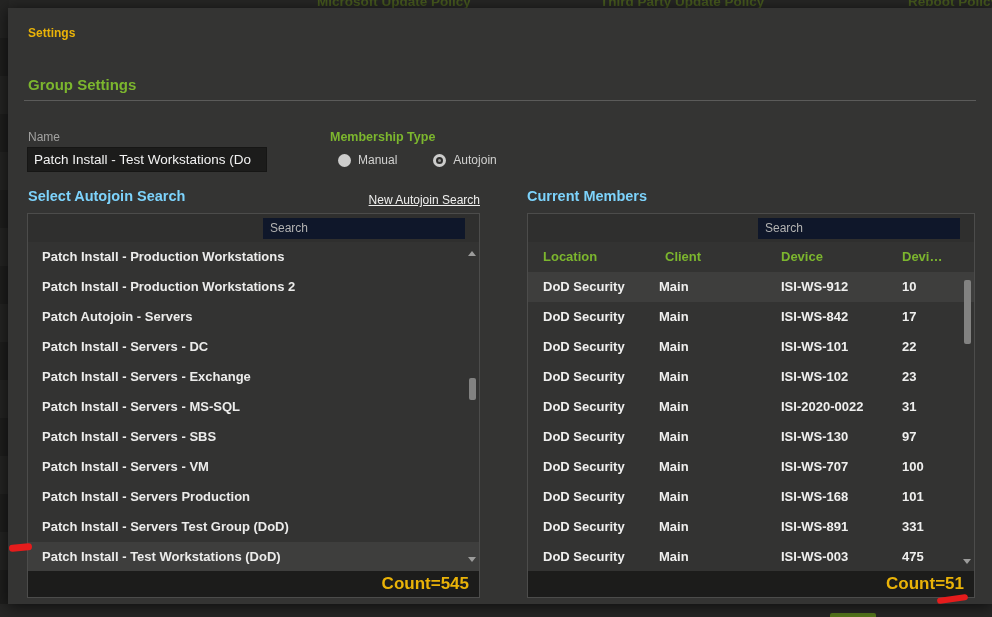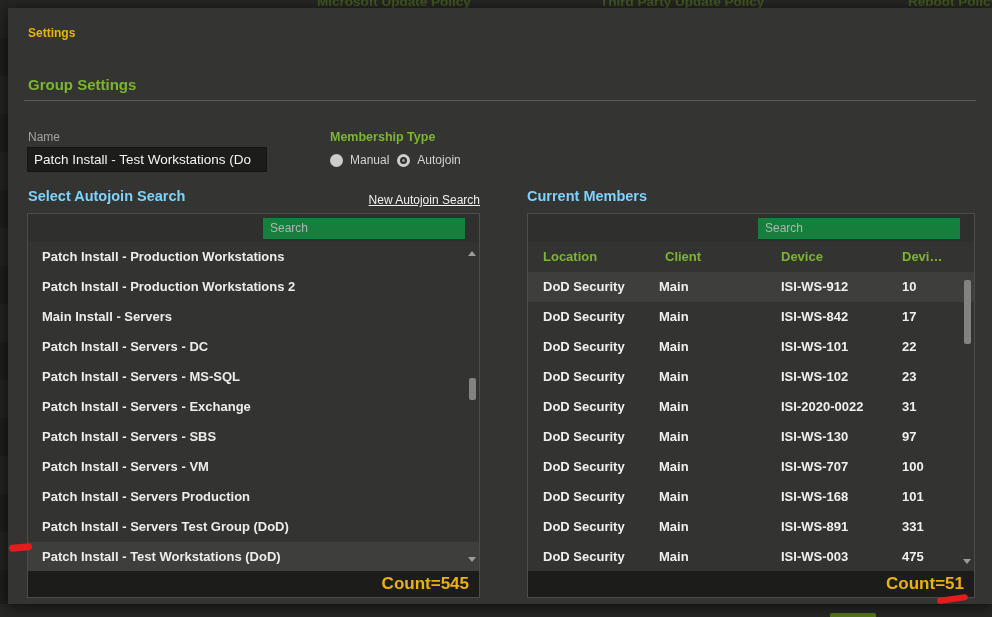--- a/index.html
+++ b/index.html
@@ -19,41 +19,41 @@
     box-shadow:0 2px 14px rgba(0,0,0,.65); z-index:2; }
   .modal-title { position:absolute; left:20px; top:18px; font-size:12px; font-weight:700; color:#eab308; }
   .section-title { position:absolute; left:20px; top:68px; font-size:15px; font-weight:700; color:#7cb62e; }
   .divider { position:absolute; left:16px; top:92px; width:952px; height:1px; background:#5b5b5a; }
 
   .field-label { position:absolute; left:20px; top:122px; font-size:12px; color:#a2a2a1; }
   .name-input { position:absolute; left:19px; top:139px; width:240px; height:25px; background:#1c1c1b;
     border:1px solid #161615; color:#f3f3f3; font-size:13.5px; padding:0 6px;
     font-family:"Liberation Sans", sans-serif; }
   .mt-label { position:absolute; left:322px; top:122px; font-size:12.5px; font-weight:700; color:#7cb62e; }
-  .radio-group { position:absolute; left:322px; top:145px; display:flex; gap:8px; align-items:flex-start; }
+  .radio-group { position:absolute; left:330px; top:145px; display:flex; gap:36px; align-items:flex-start; }
   .radio-opt { display:flex; align-items:center; gap:7px; cursor:default; }
   .radio { width:13px; height:13px; border-radius:50%; flex:0 0 auto; }
   .radio.unselected { background:#cdcdcc; }
   .radio.selected { background:#2f2f2e; border:3px solid #cdcdcc; position:relative; }
   .radio.selected::after { content:""; position:absolute; left:2px; top:2px; width:3px; height:3px; border-radius:50%; background:#9a9a99; }
   .radio-label { font-size:12px; color:#d2d2d1; }
 
   .list-heading { position:absolute; top:180px; font-size:14.5px; font-weight:700; color:#7dd3fc; }
   .heading-left { left:20px; }
   .heading-right { left:519px; }
   .new-search-wrap { position:absolute; left:19px; top:182px; width:453px; text-align:right; }
   .new-search-link { font-size:12px; color:#efefee; text-decoration:underline; cursor:pointer; }
 
   
   .panel { position:absolute; top:205px; height:385px; border:1px solid #4c4c4b; background:#333332;
     display:flex; flex-direction:column; }
   .left-panel { left:19px; width:453px; }
   .right-panel { left:519px; width:448px; }
   .panel-header { height:28px; flex:0 0 auto; background:#2f2f2e; display:flex; align-items:center; }
-  .panel-search { margin-left:auto; margin-right:14px; width:202px; height:21px; background:#15803d;
+  .panel-search { margin-left:auto; margin-right:14px; width:202px; height:21px; background:#0f172a;
     border:none; color:#e8e8e8; font-size:12px; padding:0 7px; font-family:"Liberation Sans", sans-serif; }
   .panel-search::placeholder { color:#b3b3b2; opacity:1; }
 
   .list-wrap { flex:1 1 auto; position:relative; overflow:hidden; }
   .list-item { height:30px; line-height:30px; padding-left:14px; padding-right:20px; font-size:13px;
     font-weight:700; color:#ececeb; white-space:nowrap; overflow:hidden; }
   .list-item.selected { background:#3e3e3d; }
 
   .table-header { height:30px; flex:0 0 auto; display:flex; }
   .th { line-height:30px; font-size:13px; font-weight:700; color:#7cb62e; padding-left:15px;
@@ -123,24 +123,24 @@
   <div class="list-heading heading-right">Current Members</div>
 
   <div class="panel left-panel">
     <div class="panel-header">
       <input class="panel-search" type="text" placeholder="Search" style="">
     </div>
     <div class="list-wrap">
       <div id="autojoin-items">
           <div class="list-item">Patch Install - Production Workstations</div>
           <div class="list-item">Patch Install - Production Workstations 2</div>
-          <div class="list-item">Main Install - Servers</div>
+          <div class="list-item">Patch Autojoin - Servers</div>
           <div class="list-item">Patch Install - Servers - DC</div>
+          <div class="list-item">Patch Install - Servers - Exchange</div>
           <div class="list-item">Patch Install - Servers - MS-SQL</div>
-          <div class="list-item">Patch Install - Servers - Exchange</div>
           <div class="list-item">Patch Install - Servers - SBS</div>
           <div class="list-item">Patch Install - Servers - VM</div>
           <div class="list-item">Patch Install - Servers Production</div>
           <div class="list-item">Patch Install - Servers Test Group (DoD)</div>
           <div class="list-item selected">Patch Install - Test Workstations (DoD)</div>
         </div>
       <div class="scrollbar">
         <div class="tri-up lt-up"></div>
         <div class="thumb left-thumb"></div>
         <div class="tri-down lt-down"></div>

